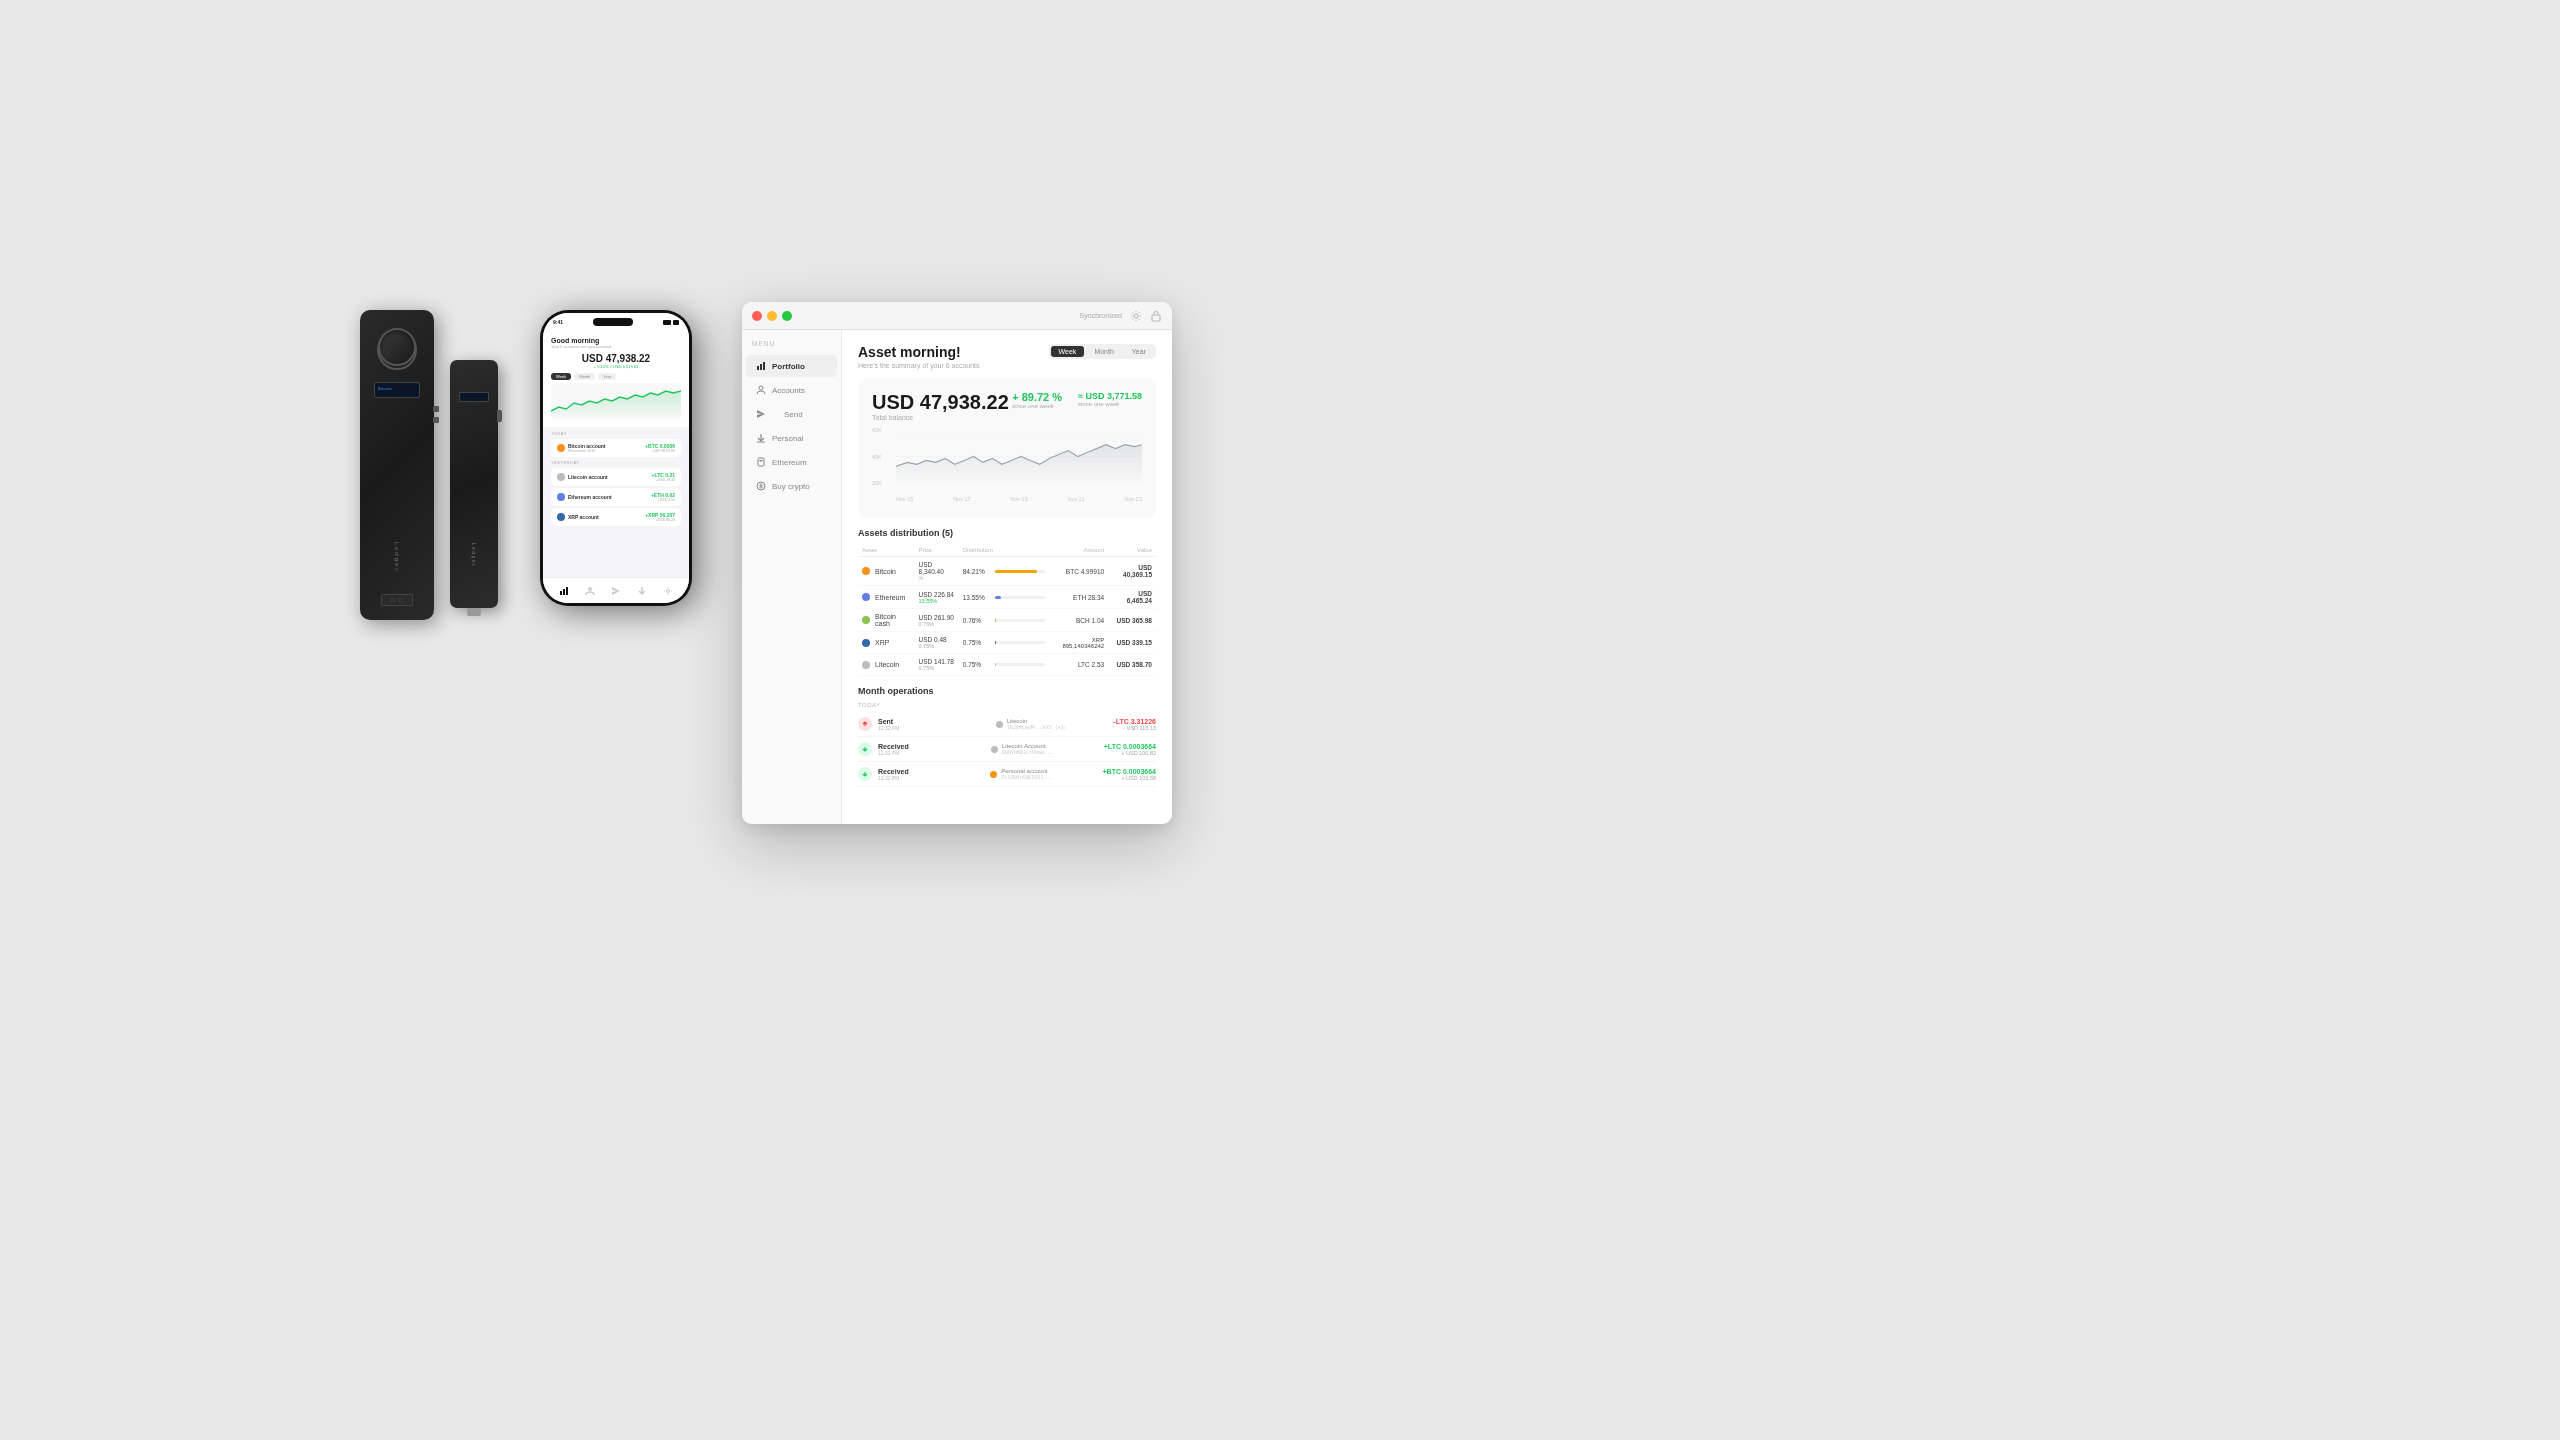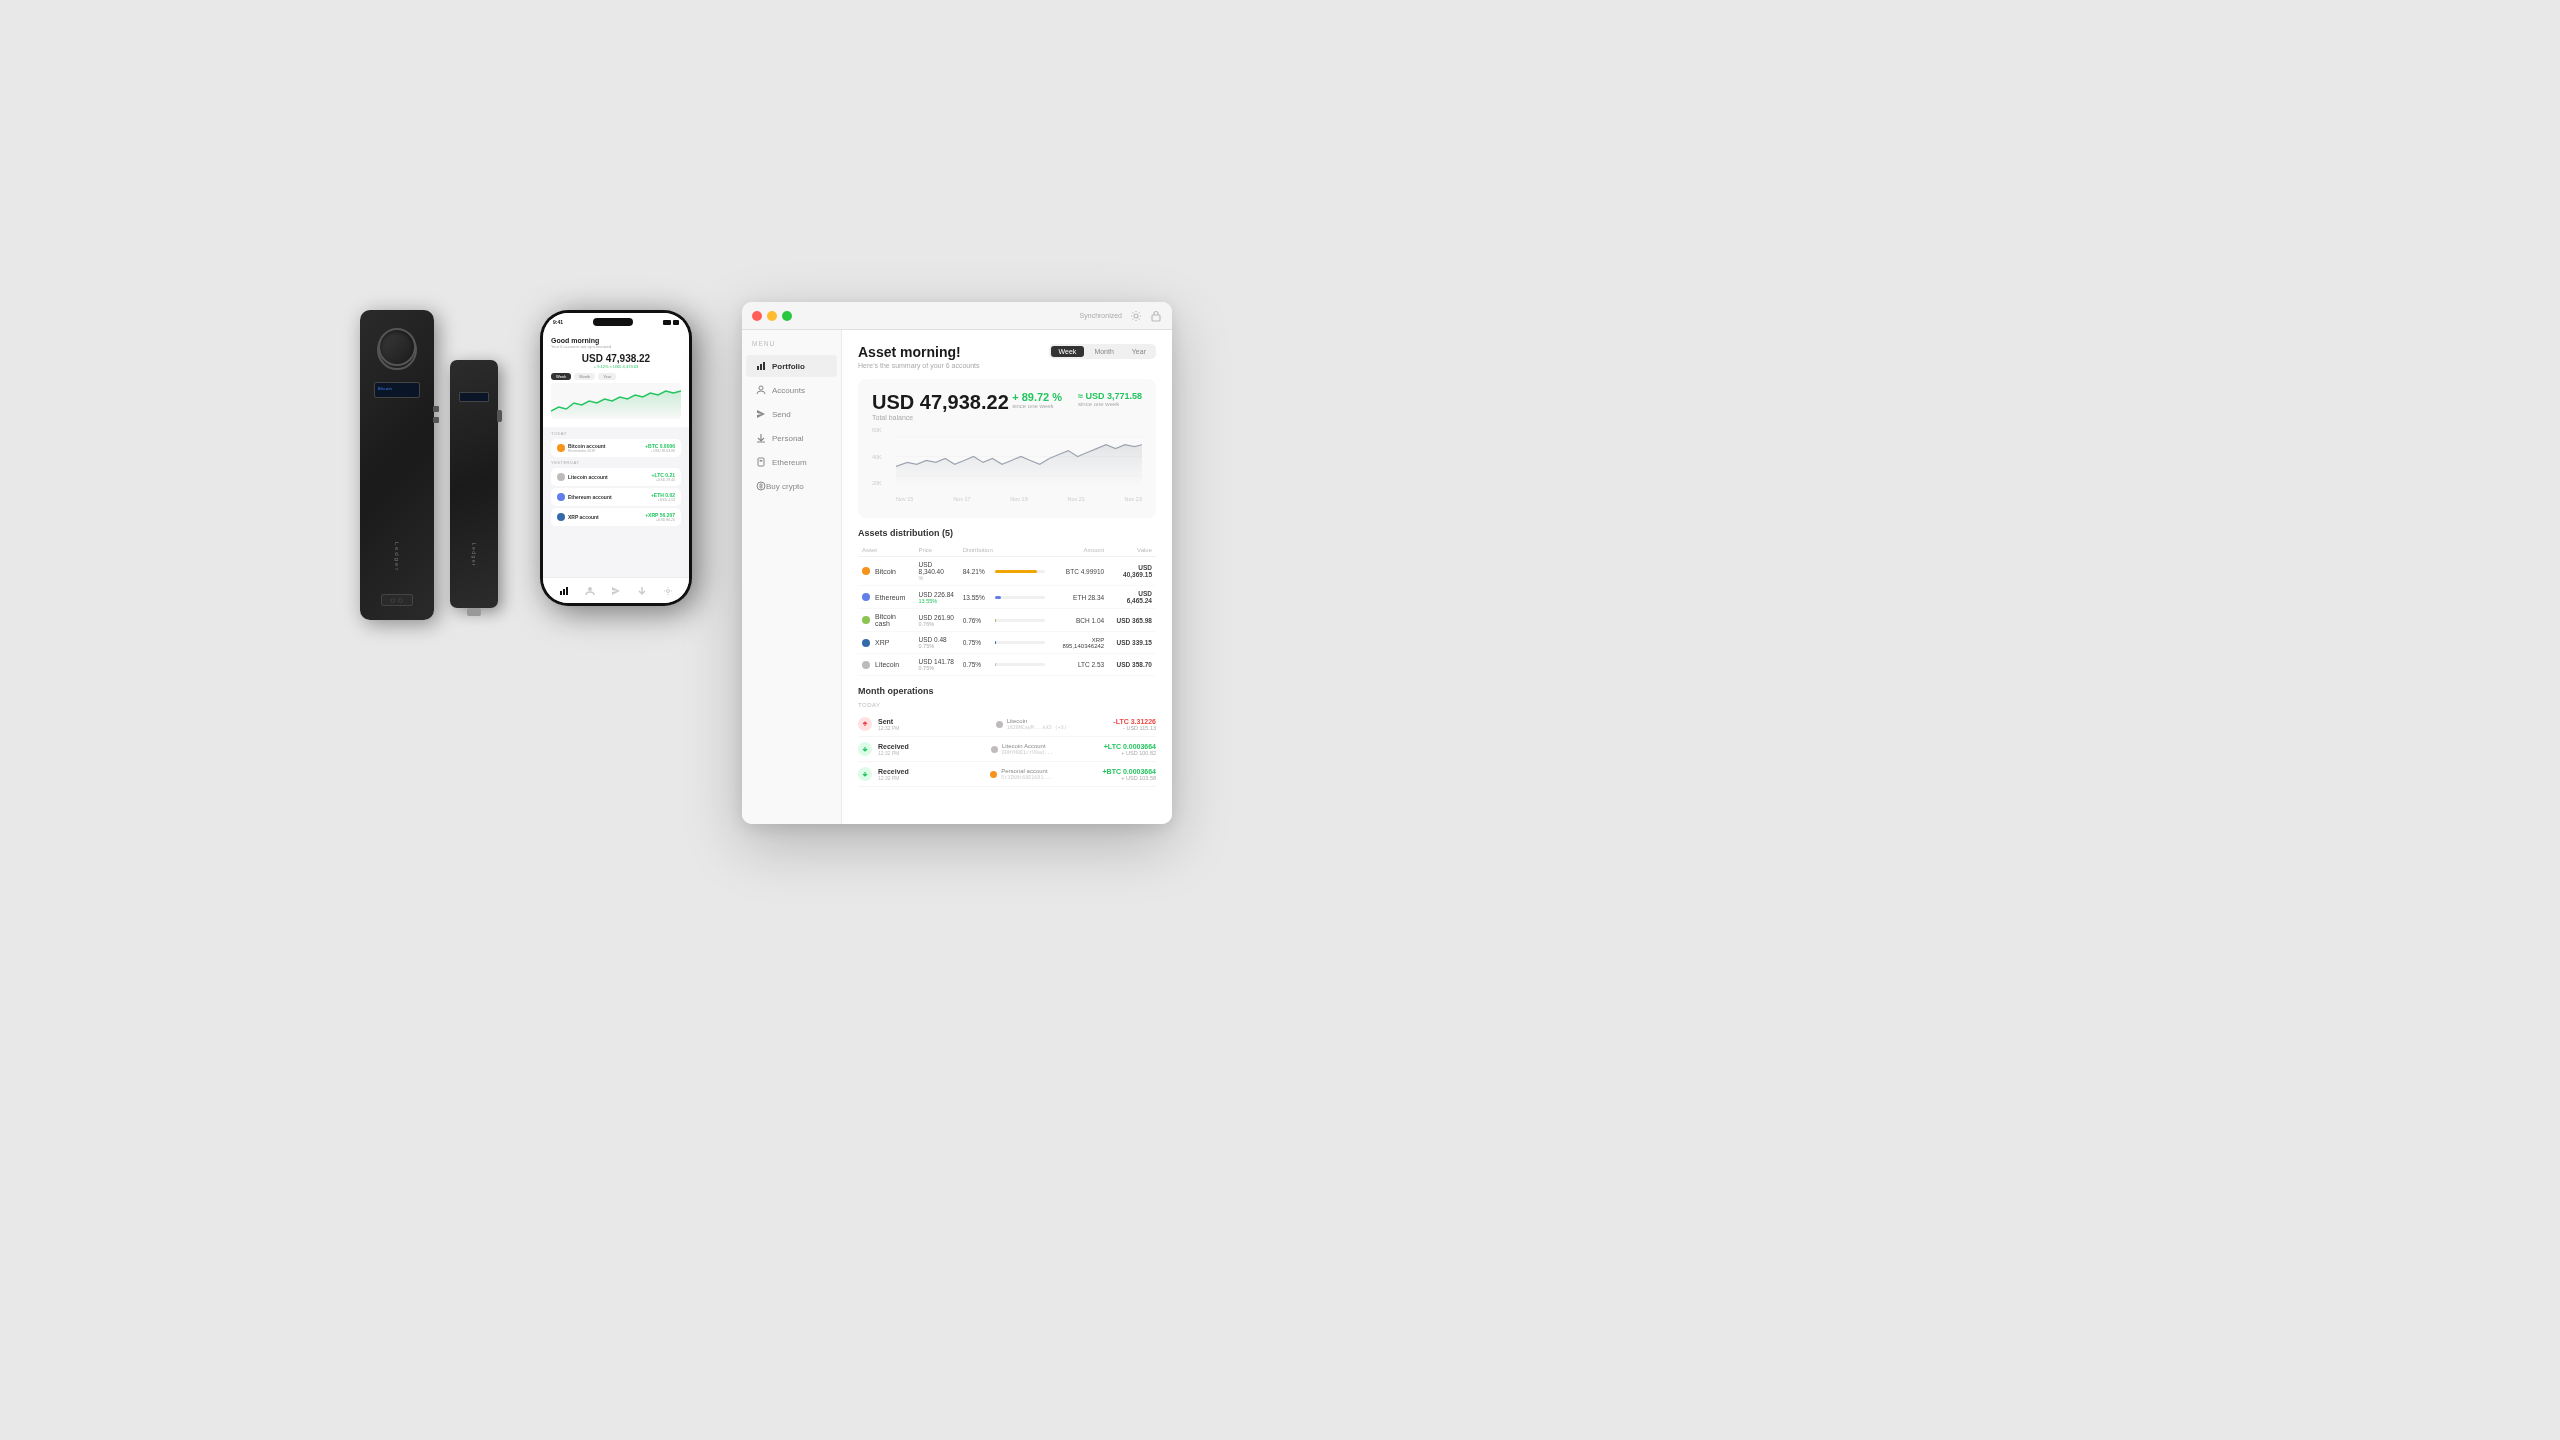--- a/index.html
+++ b/index.html
@@ -228,21 +228,21 @@
       </div>
 
       <div style="display:flex; align-items:center; gap:6px; padding:6px 10px; border-radius:4px; margin:0 4px 2px 4px; cursor:pointer;">
         <svg width="10" height="10" viewBox="0 0 10 10">
             <circle cx="5" cy="3" r="2" fill="none" stroke="#888" stroke-width="1"></circle>
             <path d="M1,9 Q1,6 5,6 Q9,6 9,9" fill="none" stroke="#888" stroke-width="1"></path>
           </svg>
         <span style="font-size:8px; color:#888;">Accounts</span>
       </div>
 
-      <div style="display:flex; align-items:center; gap:6px; padding:6px 10px; border-radius:4px; margin:0 4px 2px 4px; cursor:pointer;text-align:center;">
+      <div style="display:flex; align-items:center; gap:18px; padding:6px 10px; border-radius:4px; margin:0 4px 2px 4px; cursor:pointer;text-align:center;">
         <svg width="10" height="10" viewBox="0 0 10 10">
             <path d="M1,9 L9,5 L1,1 L1,4 L6,5 L1,6 Z" fill="#888"></path>
           </svg>
         <span style="font-size:8px; color:#888;">Send</span>
       </div>
 
       <div style="display:flex; align-items:center; gap:6px; padding:6px 10px; border-radius:4px; margin:0 4px 2px 4px; cursor:pointer;">
         <svg width="10" height="10" viewBox="0 0 10 10">
             <path d="M5,1 L5,7 M2,5 L5,8 L8,5" fill="none" stroke="#888" stroke-width="1.2"></path>
             <line x1="1" y1="9" x2="9" y2="9" stroke="#888" stroke-width="1.2"></line>
@@ -251,21 +251,21 @@
       </div>
 
       <div style="display:flex; align-items:center; gap:6px; padding:6px 10px; border-radius:4px; margin:0 4px 2px 4px; cursor:pointer;">
         <svg width="10" height="10" viewBox="0 0 10 10">
             <rect x="2" y="1" width="6" height="8" rx="1" fill="none" stroke="#888" stroke-width="1"></rect>
             <rect x="3.5" y="3" width="3" height="1.5" fill="#888" rx="0.5"></rect>
           </svg>
         <span style="font-size:8px; color:#888;">Ethereum</span>
       </div>
 
-      <div style="display:flex; align-items:center; padding:6px 10px; border-radius:4px; margin:0 4px 2px 4px; cursor:pointer;">
+      <div style="display:flex; align-items:center; gap:6px; padding:6px 10px; border-radius:4px; margin:0 4px 2px 4px; cursor:pointer;">
         <svg width="10" height="10" viewBox="0 0 10 10">
             <circle cx="5" cy="5" r="4" fill="none" stroke="#888" stroke-width="1"></circle>
             <path d="M5,2 L5,8 M3,4 L7,4 M3,6 L7,6" stroke="#888" stroke-width="0.8"></path>
           </svg>
         <span style="font-size:8px; color:#888;">Buy crypto</span>
       </div>
     </div>
 
     <div style="flex:1; overflow-y:auto; padding:14px 16px; background:#fff;">
 

